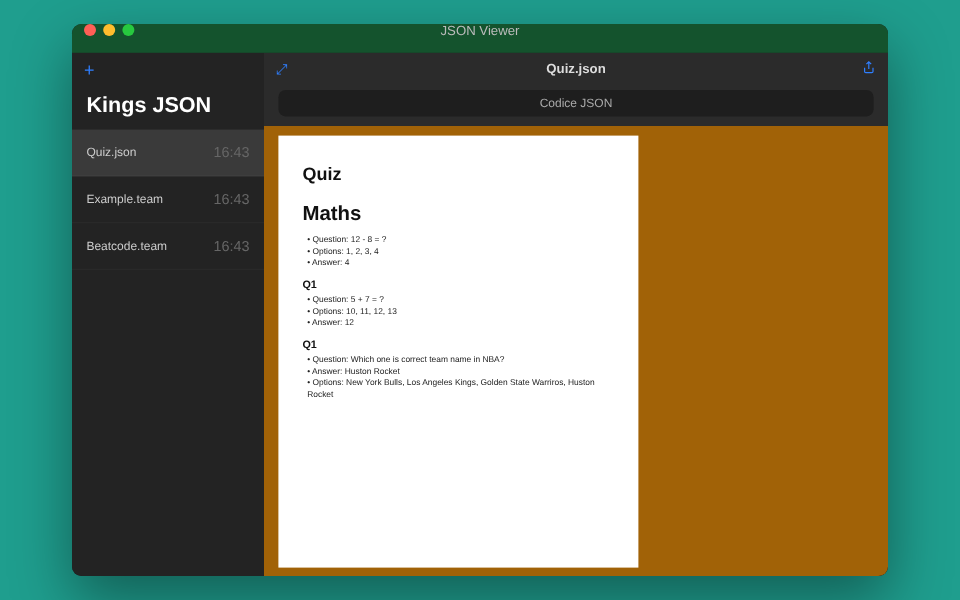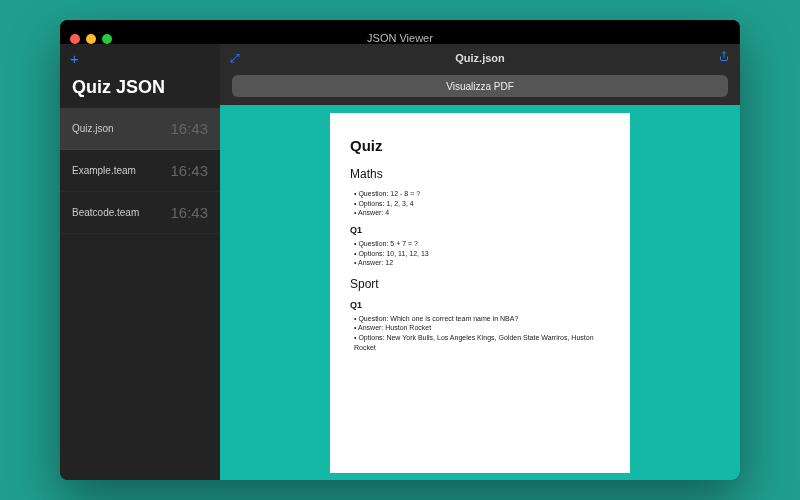--- a/index.html
+++ b/index.html
@@ -1,42 +1,42 @@
 <!DOCTYPE html>
 <html><head>
 <meta charset="utf-8">
 <style>
 *{margin:0;padding:0;box-sizing:border-box;font-family:-apple-system,BlinkMacSystemFont,"Segoe UI",sans-serif}
 body{background:#1f9e8e;width:800px;height:500px;overflow:hidden;display:flex;align-items:center;justify-content:center}
 .window{width:680px;height:460px;background:#1e1e1e;border-radius:8px;box-shadow:0 20px 50px rgba(0,0,0,.4);display:flex;flex-direction:column;overflow:hidden}
-.titlebar{height:24px;background:#000000;display:flex;align-items:flex-end;position:relative}
+.titlebar{height:24px;background:#14532d;display:flex;align-items:flex-start;position:relative}
 .traffic{display:flex;gap:6px;padding-left:10px}
 .tl{width:10px;height:10px;border-radius:50%}
 .red{background:#ff5f56}.yellow{background:#ffbd2e}.green{background:#27c93f}
 .wtitle{position:absolute;left:50%;transform:translateX(-50%);font-size:11px;color:#bbb}
 .body{flex:1;display:flex;min-height:0}
 .sidebar{width:160px;background:#232323;display:flex;flex-direction:column}
 .side-top{display:flex;align-items:center;justify-content:flex-start;padding:6px 10px}
 .plus{color:#2f7fff;font-size:15px;font-weight:300}
 .side-title{padding:4px 12px 10px;color:#fff;font-weight:700;font-size:18px}
 .file-item{display:flex;justify-content:space-between;align-items:center;padding:12px 12px;font-size:10px;color:#ccc;border-bottom:1px solid rgba(255,255,255,.03)}
 .file-item.selected{background:#3a3a3a}
-.file-item .time{color:#666;font-size:15px}
+.file-item .time{color:#666;font-size:12px}
 .main{flex:1;background:#2b2b2b;display:flex;flex-direction:column;min-width:0}
 .main-top{display:flex;align-items:center;padding:6px 10px;position:relative}
 .expand{color:#2f7fff;font-size:12px}
 .mtitle{position:absolute;left:50%;transform:translateX(-50%);font-size:11px;color:#ddd;font-weight:600}
 .share{margin-left:auto;color:#2f7fff;font-size:12px}
 .seg{display:flex;margin:4px 12px 8px;background:#1e1e1e;border-radius:6px;overflow:hidden;height:22px}
 .seg-btn{flex:1;display:flex;align-items:center;justify-content:center;font-size:10px;color:#aaa}
 .seg-btn.active{background:#555;color:#eee}
-.viewer{flex:1;overflow:auto;display:flex;justify-content:center;padding:8px 12px 14px;background:#14b8a6}
+.viewer{flex:1;overflow:auto;display:flex;padding:8px 12px 14px;background:#a16207}
 .page{width:300px;min-height:360px;background:#fff;color:#111;padding:22px 20px;font-size:7.5px;line-height:1.4}
 .page h1{font-size:15px;font-weight:700;margin-bottom:10px}
-.page h2{font-size:12px;font-weight:400;margin:8px 0 6px}
+.page h2{font-size:17px;font-weight:700;margin:8px 0 6px}
 .page h3{font-size:9px;font-weight:700;margin:6px 0 2px}
 .page ul{list-style:none;padding-left:4px}
 .page li{font-size:7px;color:#222}
 .page li::before{content:"• ";}
 </style>
 </head>
 <body>
 
 <div class="window">
   <div class="titlebar">
@@ -45,21 +45,21 @@
       <div class="tl yellow"></div>
       <div class="tl green"></div>
     </div>
     <div class="wtitle">JSON Viewer</div>
   </div>
   <div class="body">
     <div class="sidebar">
       <div class="side-top">
         <span class="plus">+</span>
       </div>
-      <div class="side-title">Quiz JSON</div>
+      <div class="side-title">Kings JSON</div>
       <div id="file-list">
           <div class="file-item selected">
             <span>Quiz.json</span>
             <span class="time">16:43</span>
           </div>
           <div class="file-item">
             <span>Example.team</span>
             <span class="time">16:43</span>
           </div>
           <div class="file-item">
@@ -72,38 +72,37 @@
       <div class="main-top">
         <span class="expand">⤢</span>
         <span class="mtitle">Quiz.json</span>
         <span class="share">
           <svg width="12" height="12" viewBox="0 0 24 24" fill="none" stroke="#2f7fff" stroke-width="2">
               <path d="M12 3v12M8 7l4-4 4 4M5 13v6a2 2 0 002 2h10a2 2 0 002-2v-6"></path>
             </svg>
         </span>
       </div>
       <div class="seg">
-        <div class="seg-btn active">Visualizza PDF</div>
+        <div class="seg-btn">Codice JSON</div>
       </div>
       <div class="viewer">
         <div class="page" id="page">
             <h1>Quiz</h1>
             <h2>Maths</h2>
             <ul>
               <li>Question: 12 - 8 = ?</li>
               <li>Options: 1, 2, 3, 4</li>
               <li>Answer: 4</li>
             </ul>
             <h3>Q1</h3>
             <ul>
               <li>Question: 5 + 7 = ?</li>
               <li>Options: 10, 11, 12, 13</li>
               <li>Answer: 12</li>
             </ul>
-            <h2>Sport</h2>
             <h3>Q1</h3>
             <ul>
               <li>Question: Which one is correct team name in NBA?</li>
               <li>Answer: Huston Rocket</li>
               <li>Options: New York Bulls, Los Angeles Kings, Golden State Warriros, Huston Rocket</li>
             </ul>
           </div>
       </div>
     </div>
   </div>

